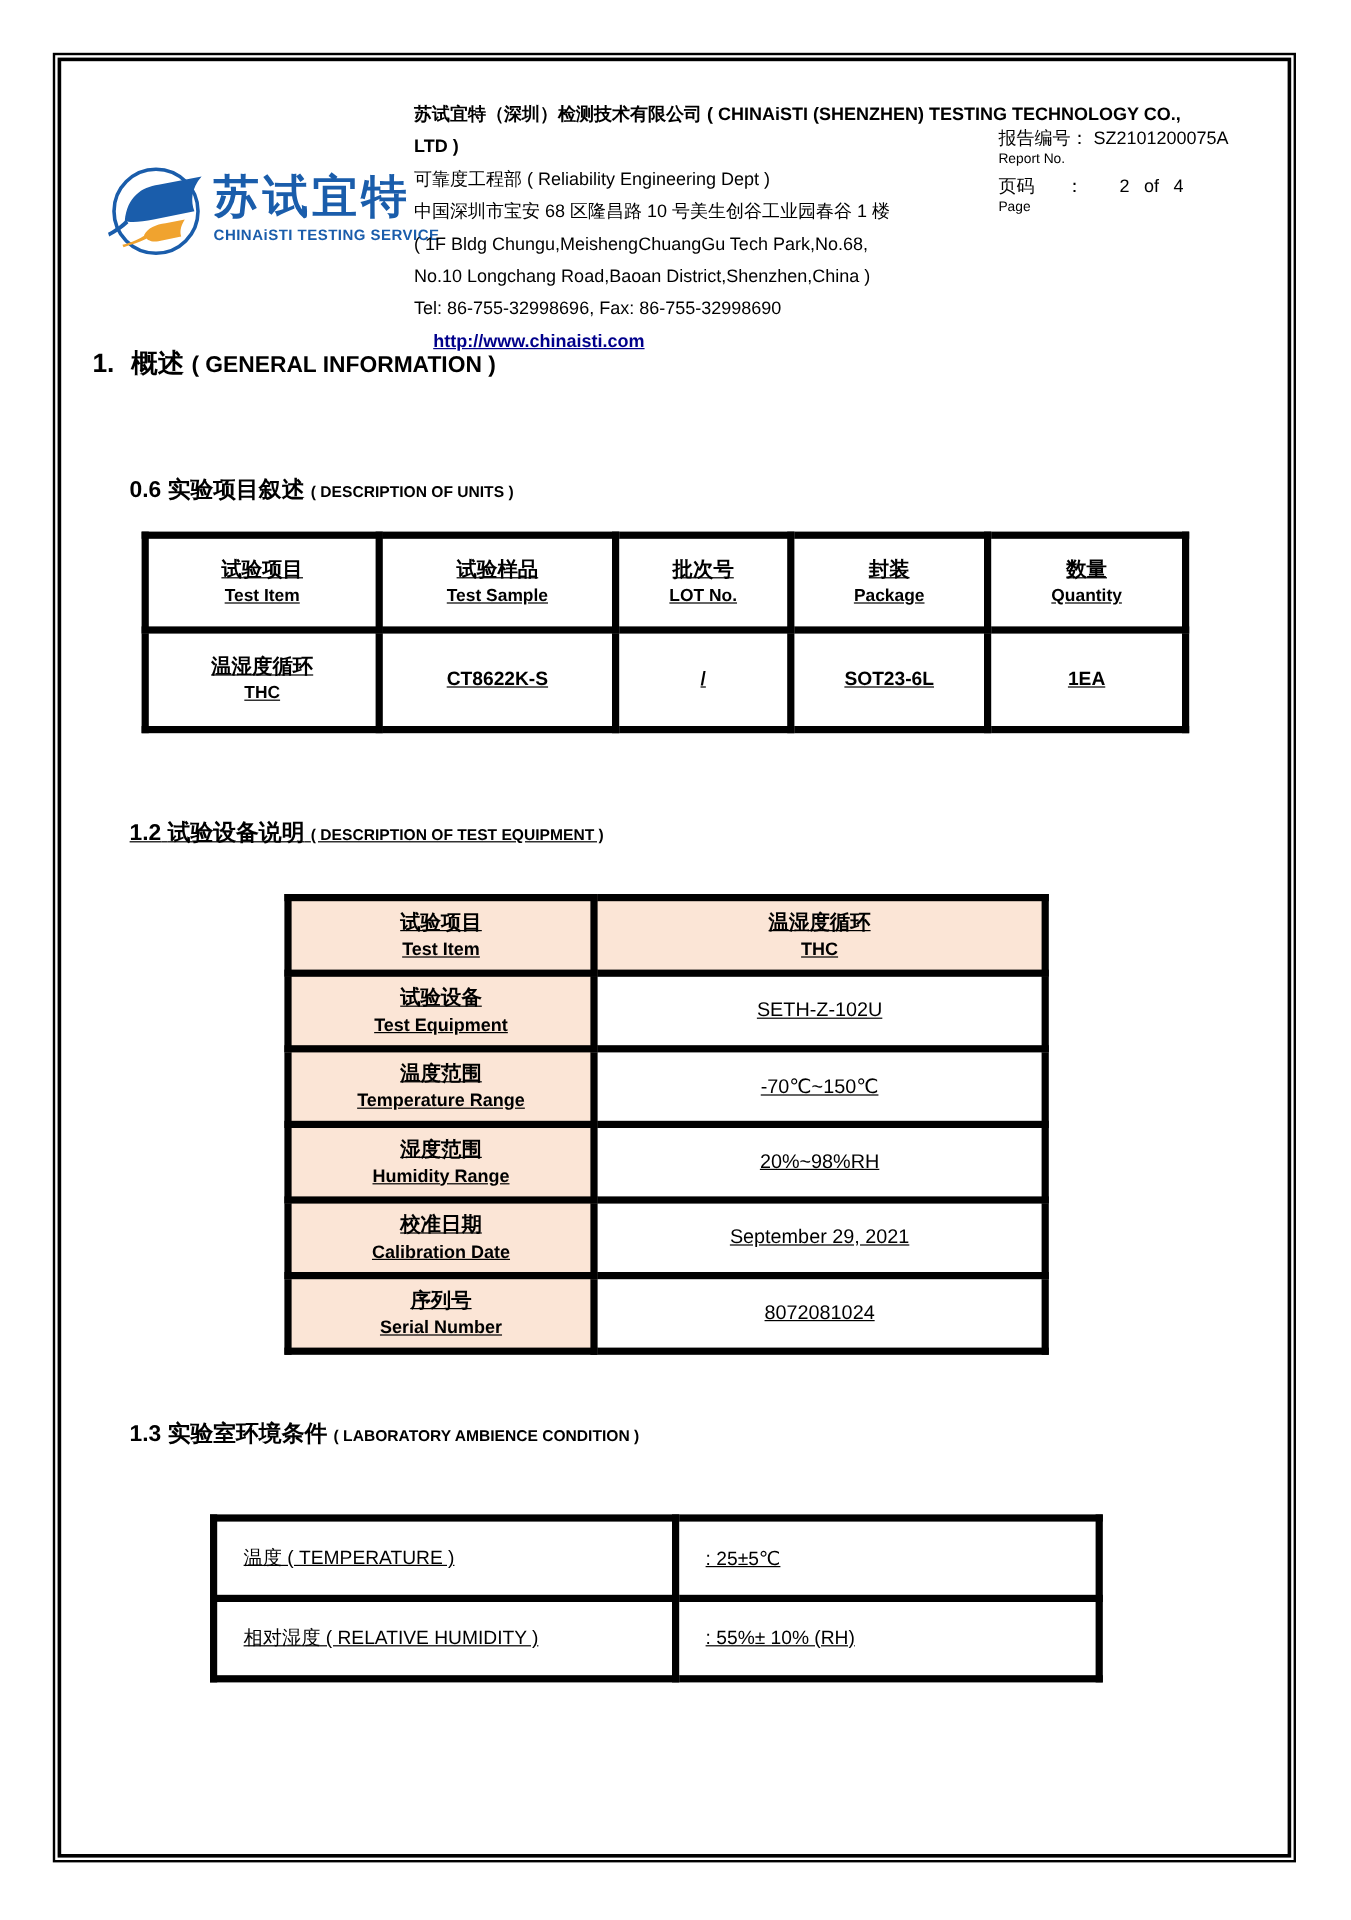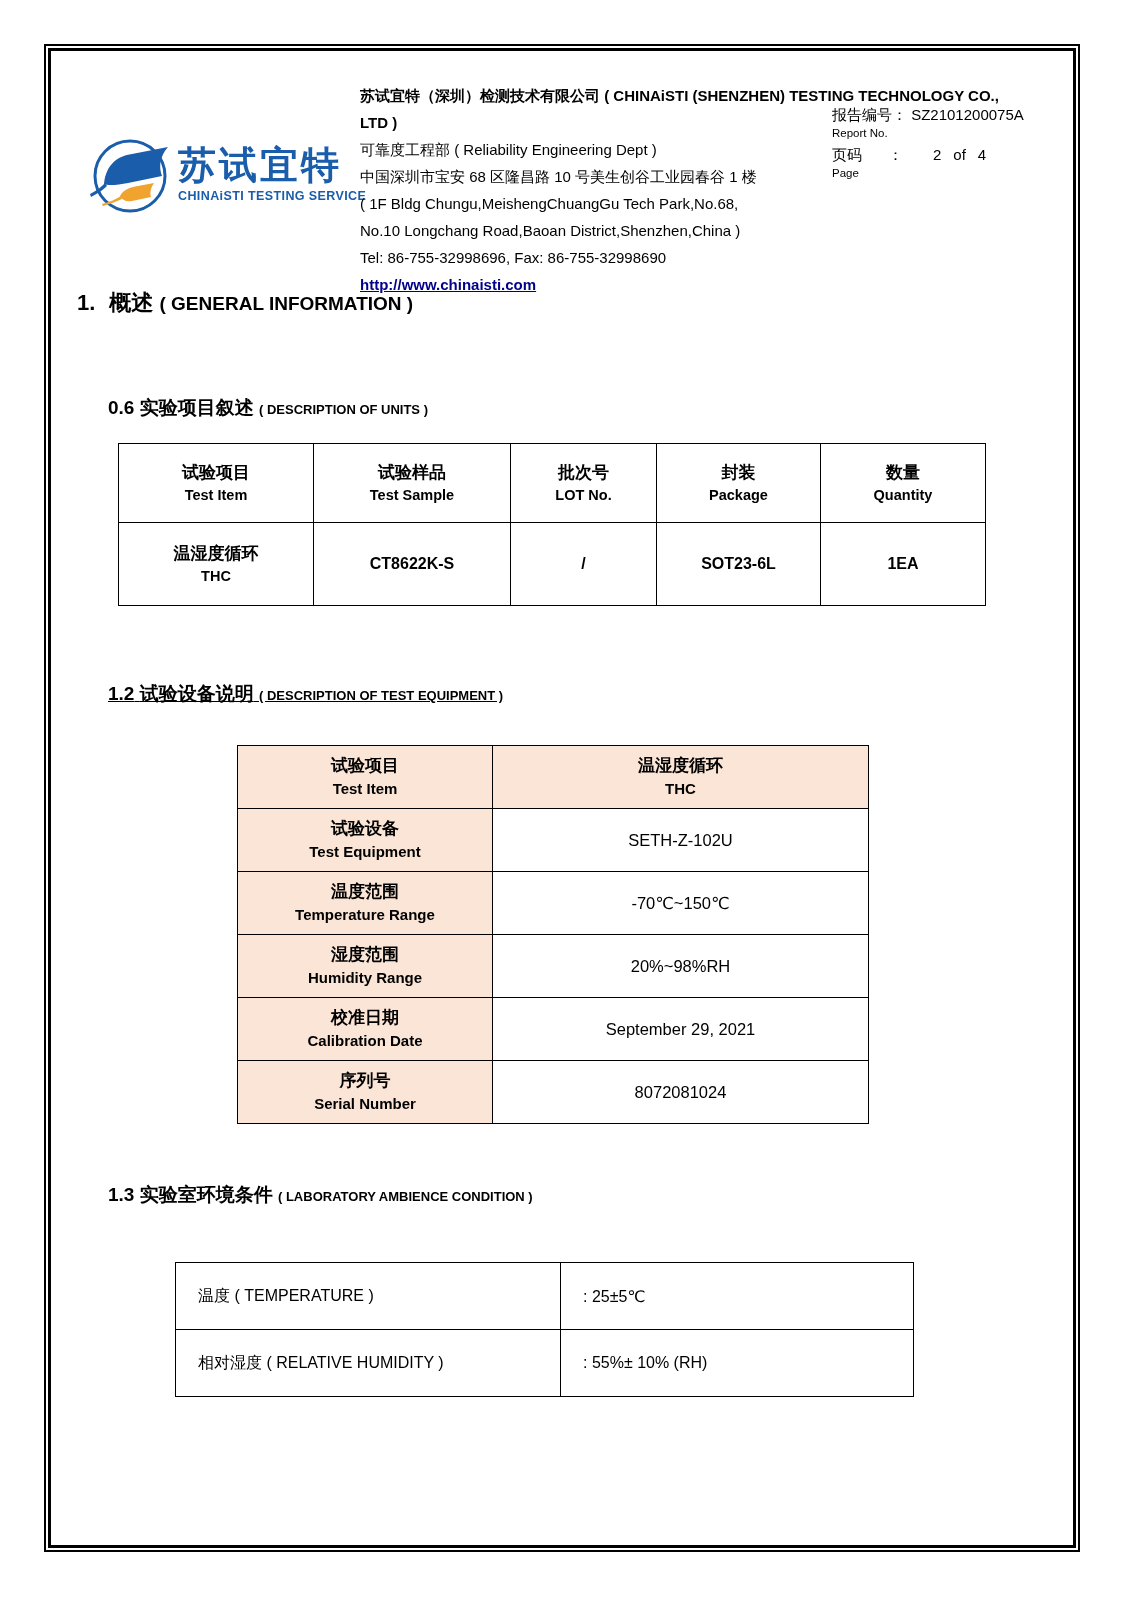--- a/index.html
+++ b/index.html
@@ -17,24 +17,24 @@
   .frame { position: absolute; left: 44px; top: 44px; width: 1036px; height: 1508px; border: 2px solid #000; }
   .frame-inner { position: absolute; inset: 2px; border: 3px solid #000; }
 
   
   .logo { position: absolute; left: 88px; top: 132px; display: flex; align-items: center; }
   .logo-text { margin-left: 6px; }
   .logo-cn { font-size: 38px; font-weight: bold; color: #1a5dab; letter-spacing: 3px; line-height: 1.1; }
   .logo-en { font-size: 12.5px; font-weight: bold; color: #1a5dab; letter-spacing: 0.4px; margin-top: 3px; }
 
   
-  .company { position: absolute; left: 360px; top: 82px; width: 672px; font-size: 15px; line-height: 27px; }
+  .company { position: absolute; left: 345px; top: 82px; width: 672px; font-size: 15px; line-height: 27px; }
   .company .bold { font-weight: bold; }
   .company .website {
-    font-weight: bold; color: #00008b; text-decoration: underline; display: inline-block; line-height: 22px;
+    font-weight: bold; color: #00008b; text-decoration: underline; display: inline-block; line-height: 22px; margin-left: 16px;
   }
 
   
   .report { position: absolute; left: 832px; top: 106px; width: 230px; }
   .report .row1 { font-size: 15px; }
   .report .small { font-size: 11.5px; line-height: 16px; }
   .report .row3 { font-size: 15px; margin-top: 5px; }
   .report .colon { margin-left: 26px; }
   .report .pg-cur { margin-left: 30px; }
   .report .pg-of { margin-left: 12px; }
@@ -44,21 +44,21 @@
   .h1 { position: absolute; left: 77px; top: 288px; font-weight: bold; font-size: 22px; }
   .h1 .en { font-size: 19px; }
   .h1 .num { margin-right: 14px; }
   .h2 { position: absolute; left: 108px; font-weight: bold; font-size: 19px; }
   .h2 .en { font-size: 13px; }
   .h2-units { top: 395px; }
   .h2-equipment { top: 681px; text-decoration: underline; }
   .h2-ambience { top: 1182px; }
 
   table { border-collapse: collapse; table-layout: fixed; position: absolute; }
-  td { border: 1px solid #000000; vertical-align: middle; text-align: center; }
+  td { border: 6px solid #000000; vertical-align: middle; text-align: center; text-decoration: underline; }
   .cell-cn { font-size: 17px; font-weight: bold; line-height: 24px; }
   .cell-en { font-size: 14.5px; font-weight: bold; line-height: 21px; }
 
   
   .units-table { left: 118px; top: 443px; width: 867px; }
   .units-table tr.hdr { height: 79px; }
   .units-table tr.data { height: 83px; }
   .units-table .val { font-size: 16px; font-weight: bold; }
 
   

